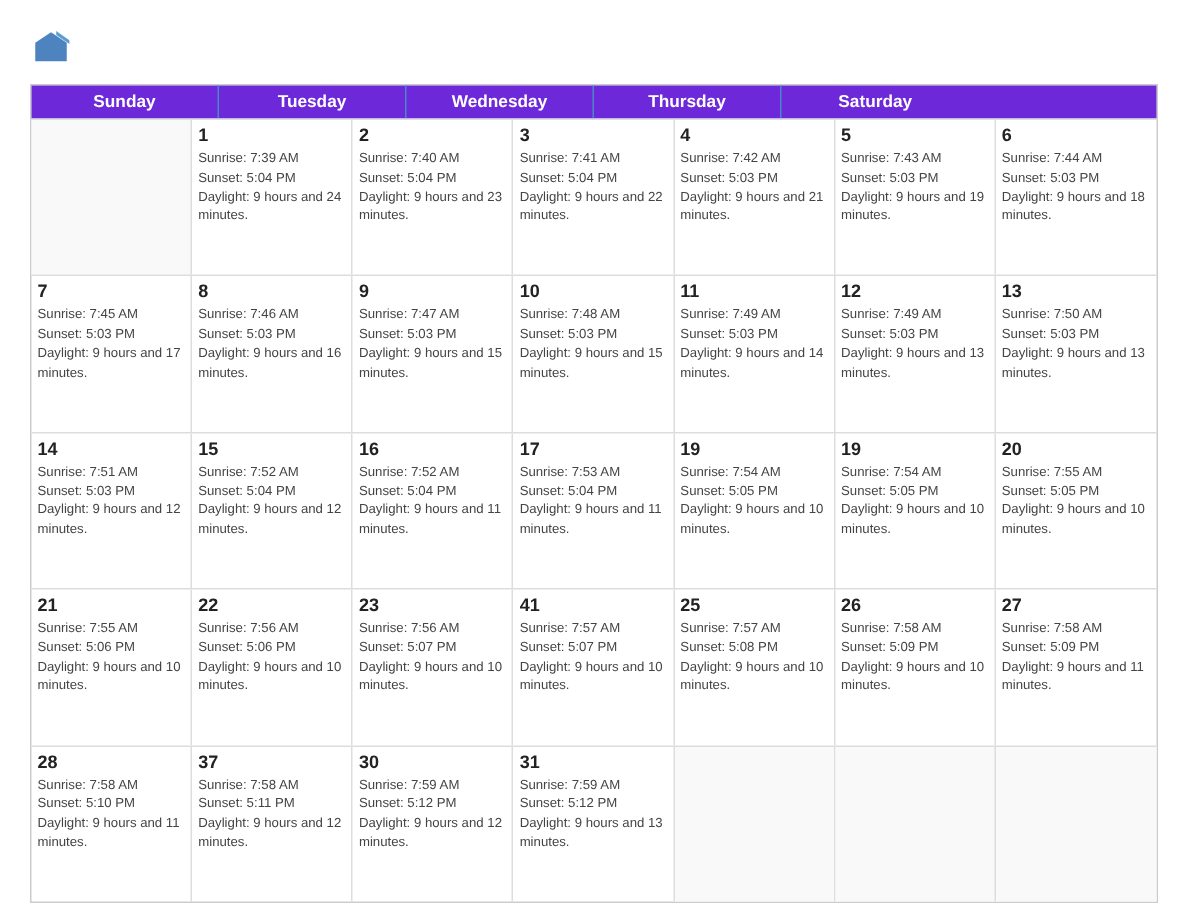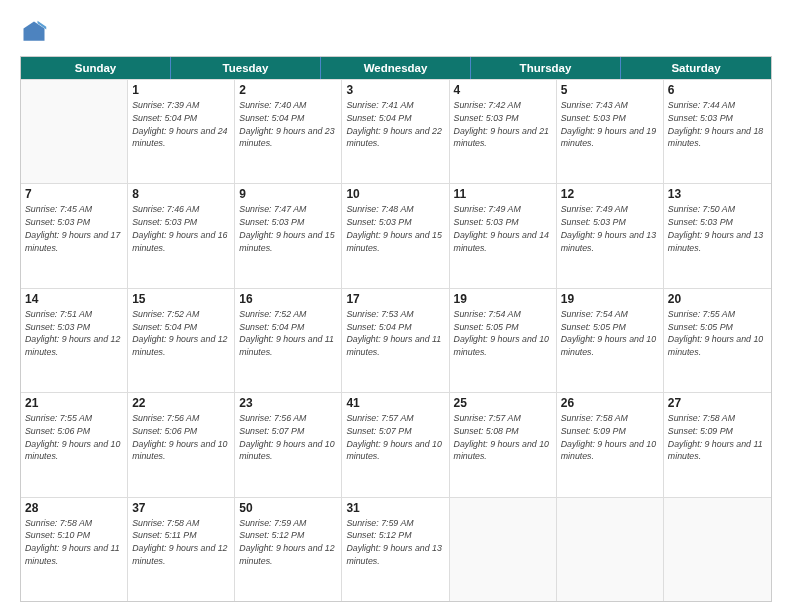--- a/index.html
+++ b/index.html
@@ -55,22 +55,22 @@
       color: #555;
     }
     .calendar {
       flex: 1;
       display: flex;
       flex-direction: column;
       border: 1px solid #ccc;
     }
     .cal-header-row {
       display: grid;
-      grid-template-columns: repeat(5, 1fr);
-      background: #0f766e;
+      grid-template-columns: repeat(6, 1fr);
+      background: #6d28d9;
     }
     .cal-header-cell {
       color: #fff;
       font-size: 11.5px;
       font-weight: bold;
       padding: 5px 4px;
       text-align: center;
       border-right: 1px solid #4a85c9;
     }
     .cal-header-cell:last-child { border-right: none; }
@@ -100,21 +100,20 @@
     .day-num {
       font-size: 12px;
       font-weight: bold;
       color: #222;
       margin-bottom: 2px;
     }
     .day-info {
       font-size: 8.8px;
       color: #444;
       line-height: 1.45;
-      font-style: italic;
     }
   </style>
 </head>
 <body>
 
 <div class="page">
   <div class="header">
     <div class="logo">
       <svg class="logo-icon" viewBox="0 0 32 32">
         <polygon points="16,4 28,12 28,26 4,26 4,12" fill="#2e6db4" opacity="0.85"></polygon>
@@ -260,21 +259,21 @@
         <div class="cal-row">
           <div class="cal-cell">
             <div class="day-num">28</div>
             <div class="day-info">Sunrise: 7:58 AM<br>Sunset: 5:10 PM<br>Daylight: 9 hours and 11 minutes.</div>
           </div>
           <div class="cal-cell">
             <div class="day-num">37</div>
             <div class="day-info">Sunrise: 7:58 AM<br>Sunset: 5:11 PM<br>Daylight: 9 hours and 12 minutes.</div>
           </div>
           <div class="cal-cell">
-            <div class="day-num">50</div>
+            <div class="day-num">30</div>
             <div class="day-info">Sunrise: 7:59 AM<br>Sunset: 5:12 PM<br>Daylight: 9 hours and 12 minutes.</div>
           </div>
           <div class="cal-cell">
             <div class="day-num">31</div>
             <div class="day-info">Sunrise: 7:59 AM<br>Sunset: 5:12 PM<br>Daylight: 9 hours and 13 minutes.</div>
           </div>
           <div class="cal-cell empty"></div>
           <div class="cal-cell empty"></div>
           <div class="cal-cell empty"></div>
         </div>

